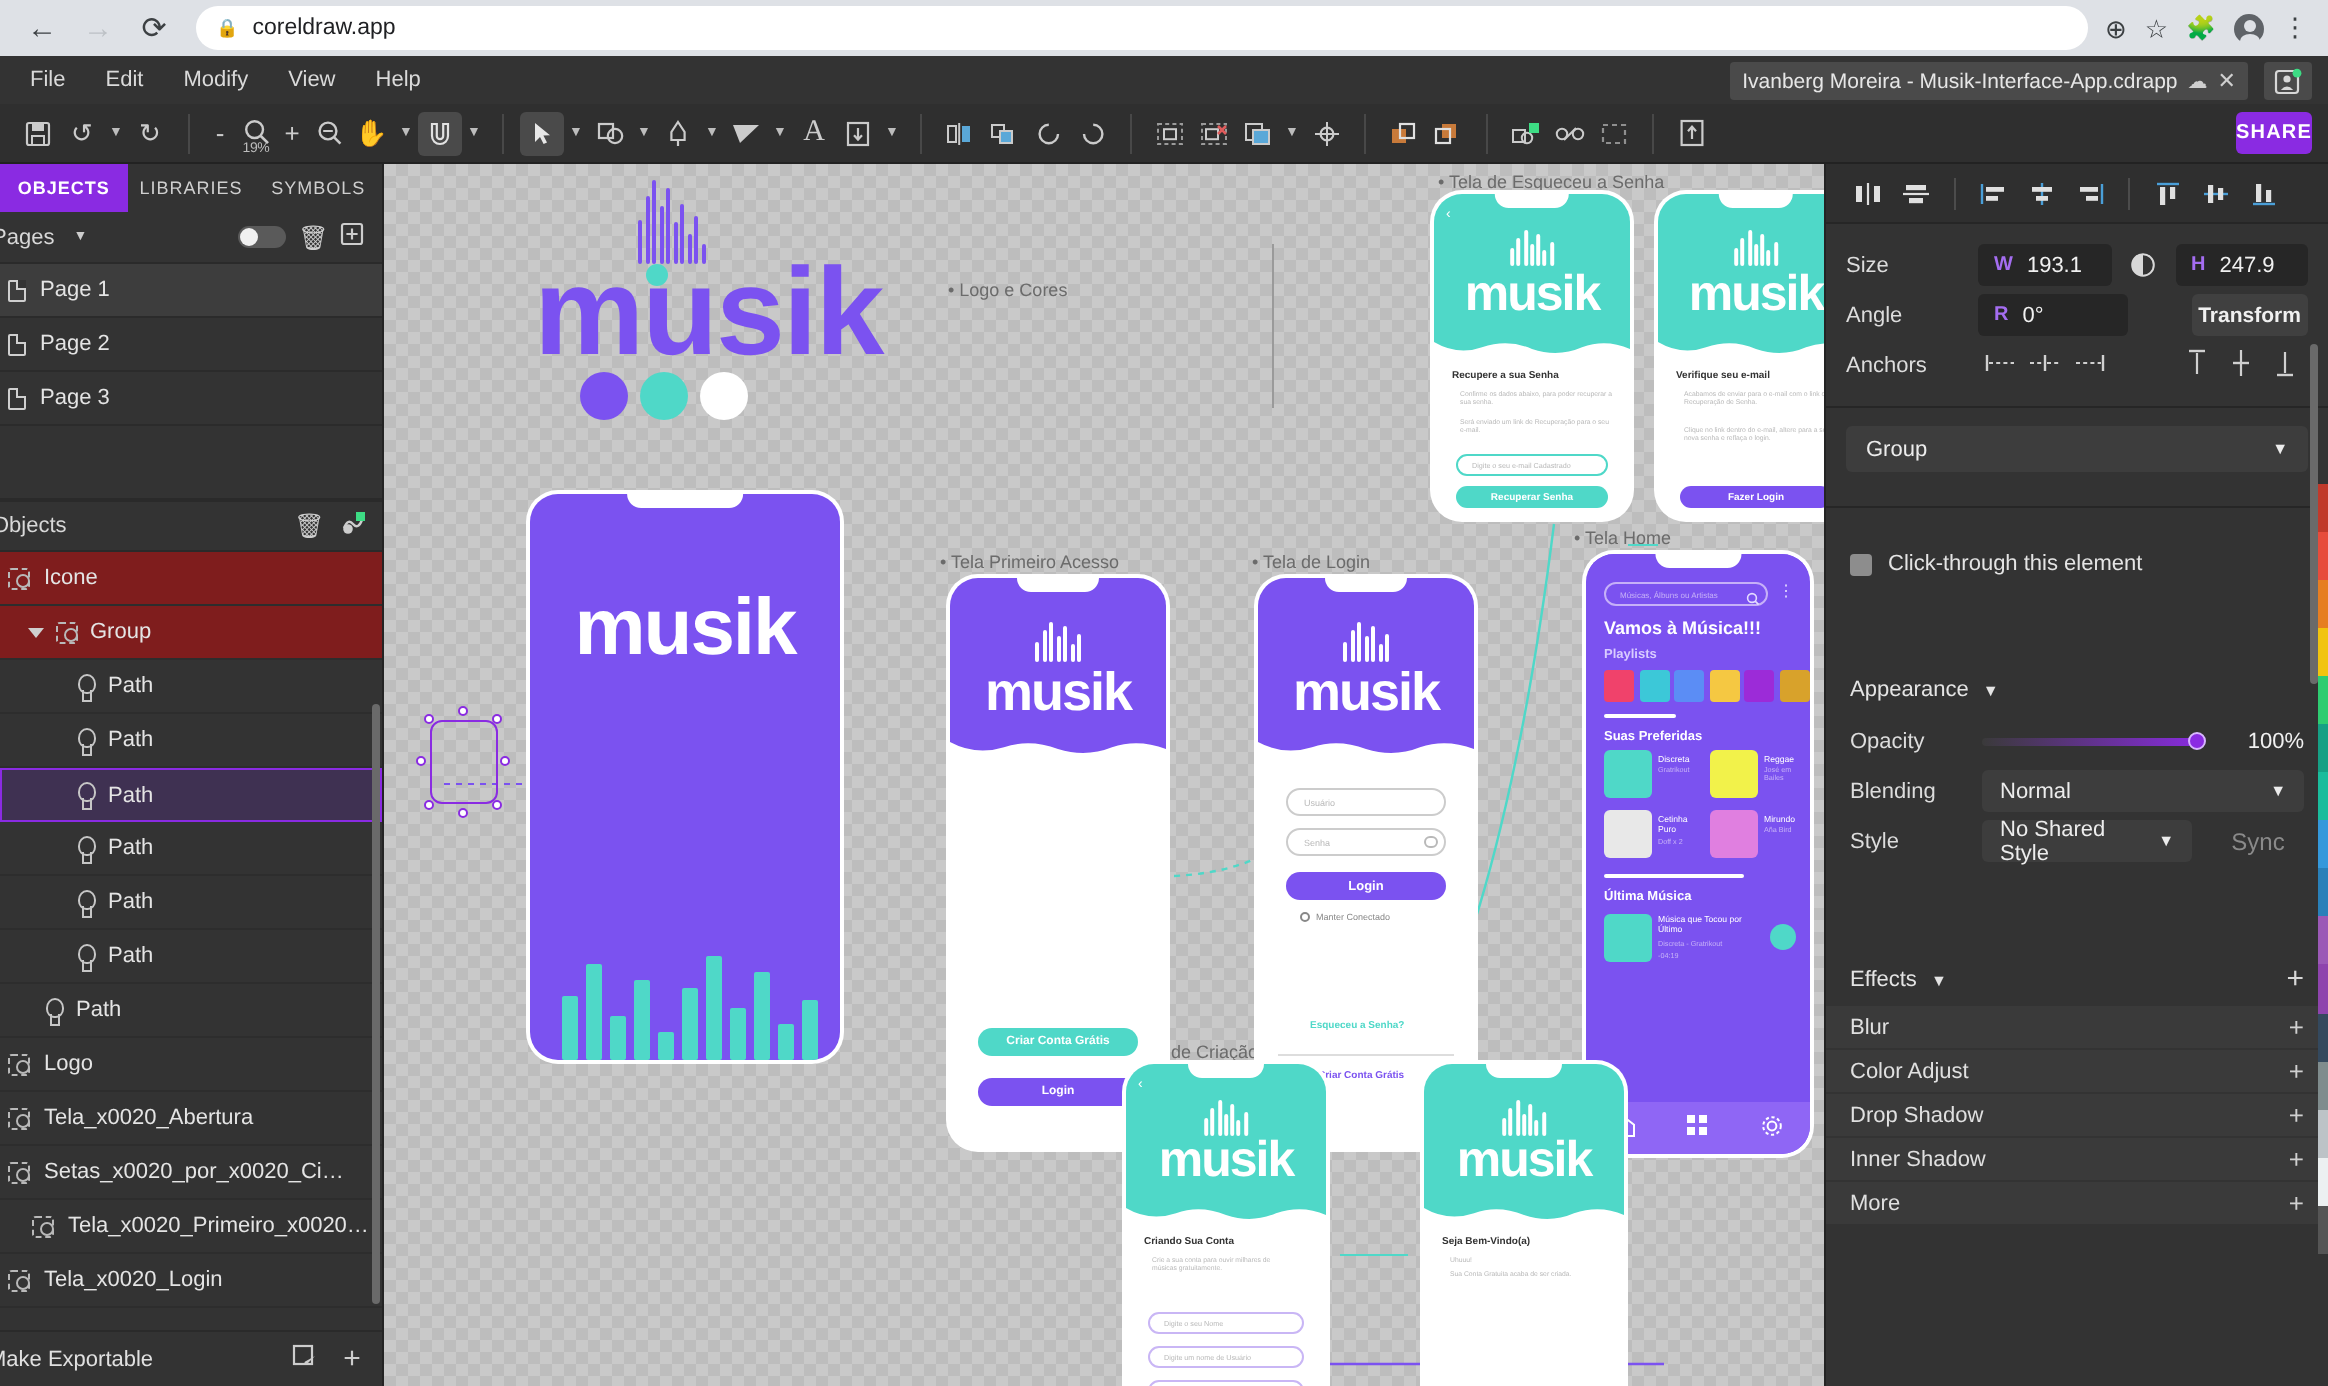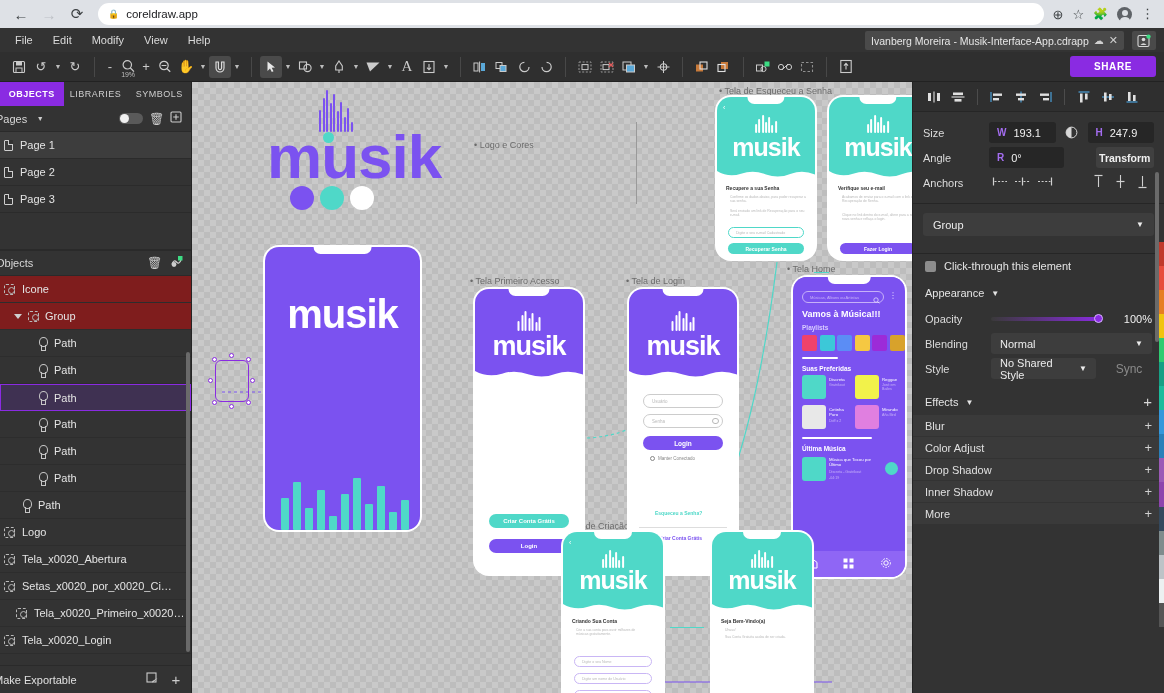--- a/index.html
+++ b/index.html
@@ -74,21 +74,21 @@
   }
   .tbtn.active { background: #4a4a4a; }
   .caret { font-size: 7px; color: #bdbdbd; width: 12px; display:flex; align-items:center; justify-content:center;}
   .zoomlbl {
     position: absolute; bottom: 0px; left: 50%; transform: translateX(-50%);
     font-size: 7px; color: #bdbdbd; letter-spacing: -0.2px;
   }
   .share-btn {
     position: absolute; right: 8px; top: 4px; background: #8a2be2;
     color: #fff; font-size: 10px; font-weight: bold; letter-spacing: 0.6px;
-    padding: 5px 24px; border-radius: 3px;
+    padding: 5px 0; border-radius: 3px;
   }
 
   
   .body-row { display: flex; height: 611px; }
 
   
   .left-panel { width: 192px; background: #333333; display: flex; flex-direction: column;
     border-right: 1px solid #242424; }
   .ptabs { display: flex; height: 24px; }
   .ptab { flex: 1; display: flex; align-items: center; justify-content: center;
@@ -232,23 +232,23 @@
   }
   .link-ico { width: 16px; display:flex;align-items:center;justify-content:center; color:#d8d8d8; font-size: 12px;}
   .anchor-grp { flex:1; height:21px; display:flex; align-items:center; justify-content:space-around;
      color:#d0d0d0; font-size:11px; }
   .sect-div { height:1px; background:#262626; margin: 8px 0 0 0; }
   .dropdown {
     margin: 9px 10px; height: 23px; background:#3d3d3d; border-radius:3px;
     display:flex; align-items:center; padding: 0 10px; font-size:11px; color:#ececec;
   }
   .dropdown .dc { margin-left:auto; font-size:8px; }
-  .chkrow { display:flex; align-items:center; gap:8px; padding: 6px 12px 8px 12px; }
+  .chkrow { display:flex; align-items:center; gap:8px; padding: 6px 12px 8px 12px; margin-top: 16px; }
   .chk { width:11px;height:11px;background:#8d8d8d;border-radius:2px; flex:none;}
-  .grp-head { display:flex; align-items:center; gap:7px; padding: 7px 12px; font-size:11px; color:#e4e4e4;}
+  .grp-head { display:flex; align-items:center; gap:7px; padding: 7px 12px; font-size:11px; color:#e4e4e4;margin-top:36px;}
   .grp-head .dc { font-size:8px; }
   .grp-head .plus { margin-left:auto; font-size:15px; color:#d8d8d8; line-height:10px;}
   .arow { display:flex; align-items:center; height:25px; gap:10px; padding: 0 12px; }
   .arow .al { width:56px; font-size:11px; color:#dcdcdc; }
   .slider { flex:1; height:4px; border-radius:2px;
     background: linear-gradient(to right, #3a3a3a, #8a2be2); position:relative; }
   .slider .knob { position:absolute; right:-1px; top:-3px; width:9px;height:9px;
     border-radius:50%; background:#8a2be2; border:1.5px solid #d8b6ff; }
   .aval { width:40px; text-align:right; font-size:11px; color:#f0f0f0; }
   .sel-box { flex:1; height:21px; background:#3d3d3d; border-radius:3px; display:flex;

